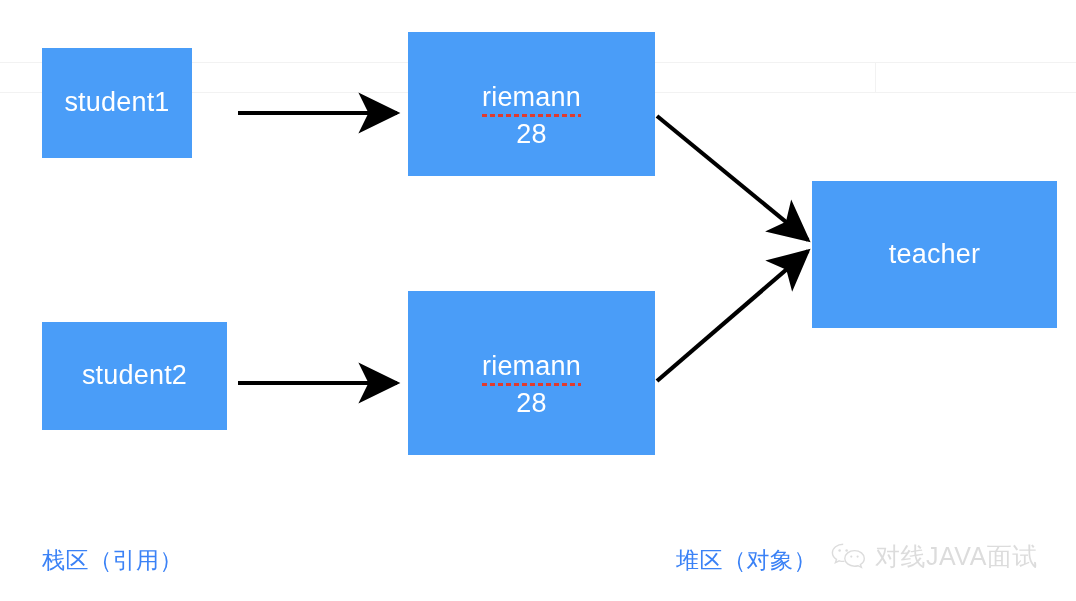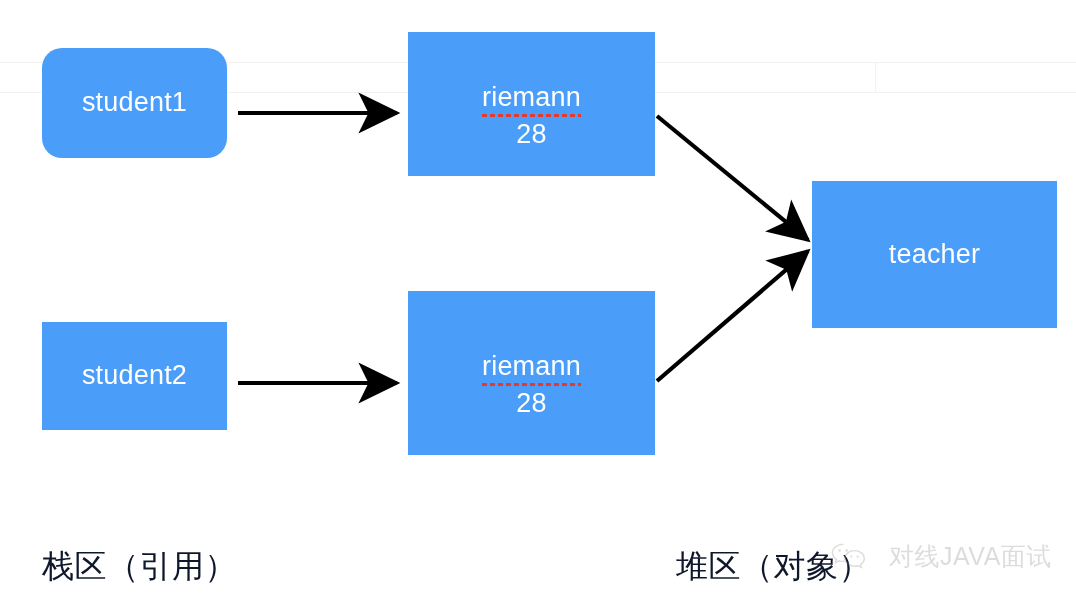--- a/index.html
+++ b/index.html
@@ -71,30 +71,30 @@
     position: absolute;
     left: 0;
     top: 0;
     width: 1076px;
     height: 601px;
     pointer-events: none;
   }
   .caption {
     position: absolute;
     font-family: Liberation Mono, monospace;
-    font-size: 32px;
-    color: #0f172a;
+    font-size: 23px;
+    color: #3b82f6;
     white-space: nowrap;
     letter-spacing: 0.5px;
   }
   .watermark {
     position: absolute;
     display: flex;
     align-items: center;
-    gap: 21px;
+    gap: 7px;
     opacity: 0.34;
   }
   .watermark .wm-text {
     font-family: "Liberation Sans", "DejaVu Sans", sans-serif;
     font-size: 25px;
     color: #9a9a9a;
     white-space: nowrap;
     letter-spacing: 0.5px;
   }
   .watermark svg { display: block; }
@@ -115,21 +115,21 @@
       </marker>
     </defs>
     <g stroke="#000000" stroke-width="4.2" fill="none" marker-end="url(#ah)">
       <line x1="238" y1="113" x2="397" y2="113"></line>
       <line x1="238" y1="383" x2="397" y2="383"></line>
       <line x1="657" y1="116" x2="808" y2="240"></line>
       <line x1="657" y1="381" x2="808" y2="251"></line>
     </g>
   </svg>
 
-  <div class="node" style="left:42px; top:48px; width:185px; height:110px;border-radius:20px;">
+  <div class="node" style="left:42px; top:48px; width:150px; height:110px;">
     <span>student1</span>
   </div>
 
   <div class="node" style="left:42px; top:322px; width:185px; height:108px;text-align:right;">
     <span>student2</span>
   </div>
 
   <div class="node" style="left:408px; top:32px; width:247px; height:144px;">
     <span class="spell">riemann</span>
     <span class="line2">28</span>

